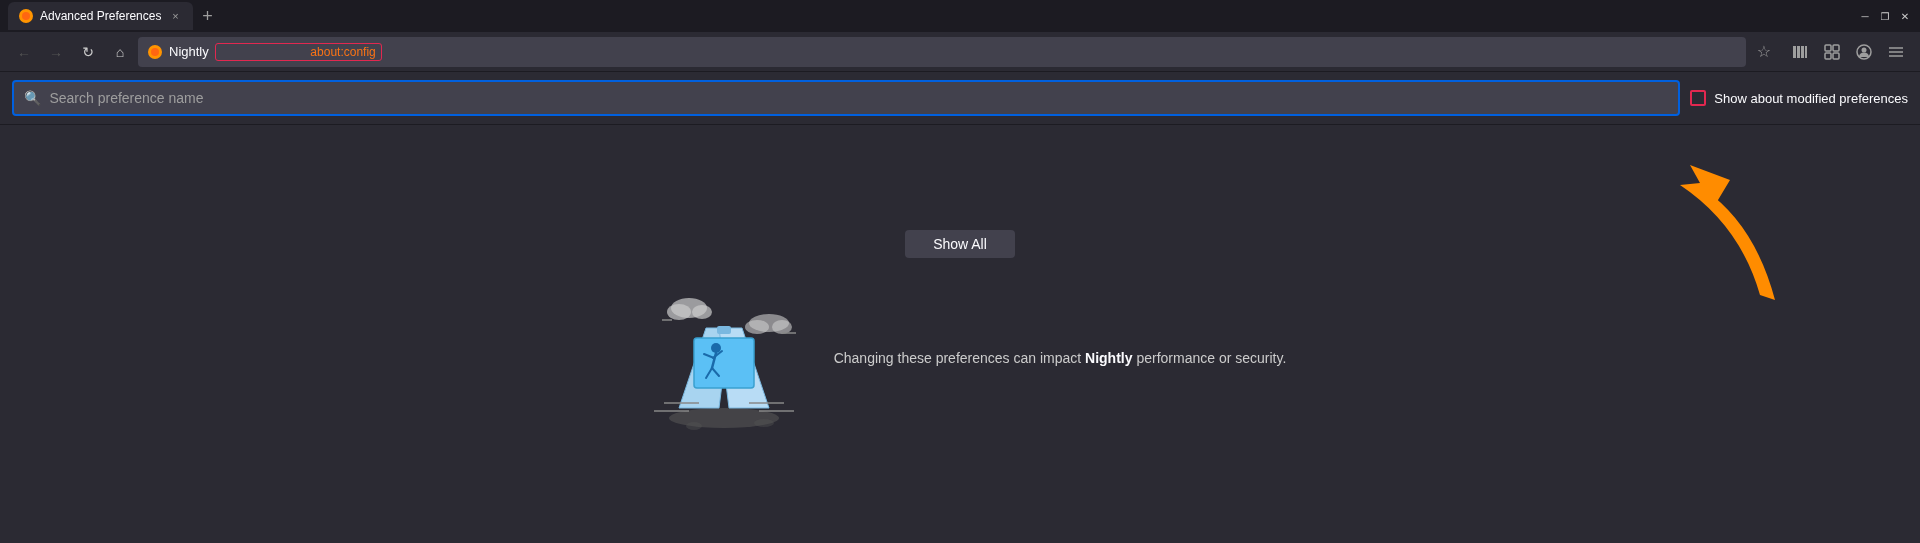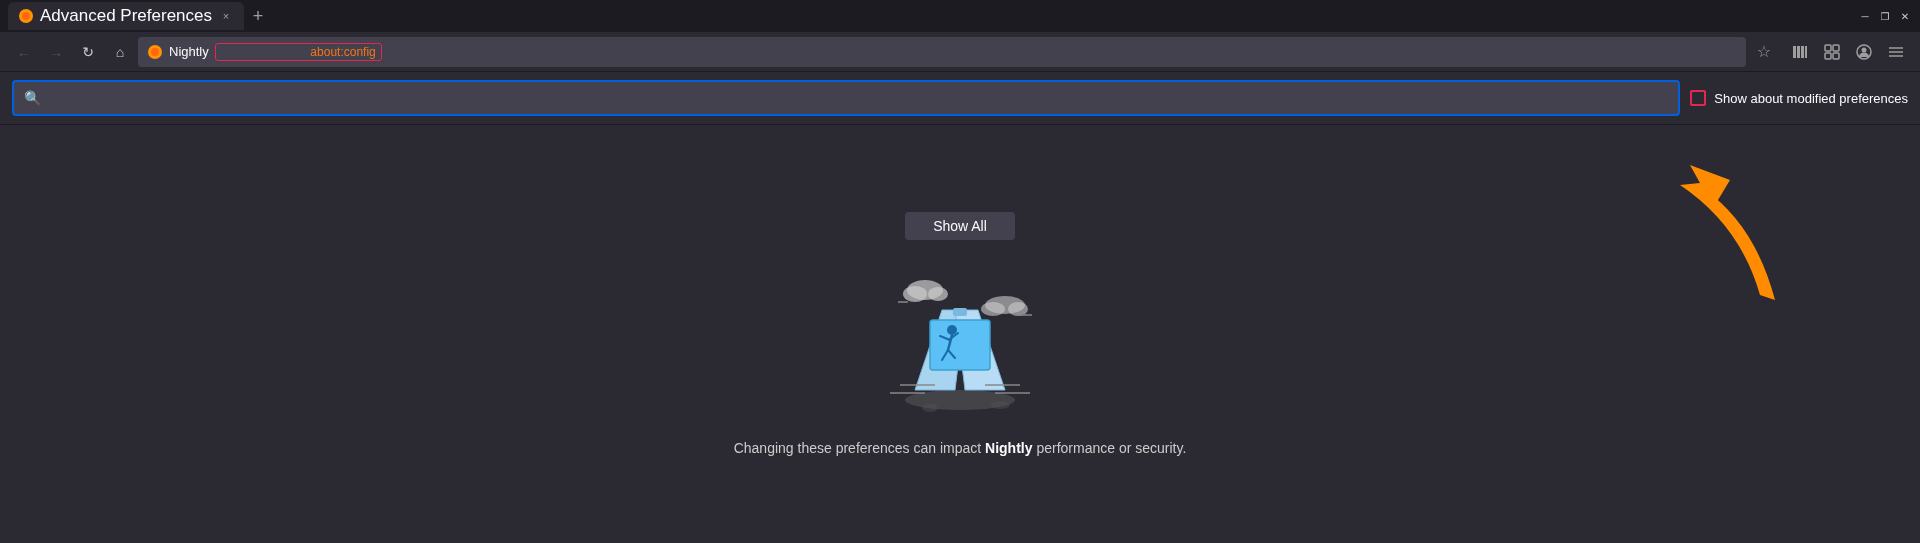--- a/index.html
+++ b/index.html
@@ -33,21 +33,21 @@
       height: 28px;
       background: #2b2a33;
       border-radius: 6px 6px 0 0;
       padding: 0 10px;
       font-size: 12px;
       color: #fbfbfe;
       gap: 6px;
       min-width: 160px;
     }
     .tab-title {
-      font-size: 17px;
+      font-size: 12px;
       white-space: nowrap;
       overflow: hidden;
       text-overflow: ellipsis;
     }
     .tab-close {
       width: 16px;
       height: 16px;
       border-radius: 50%;
       display: flex;
       align-items: center;
@@ -262,21 +262,21 @@
       font-size: 14px;
       padding: 6px 28px;
       border-radius: 4px;
       cursor: pointer;
       margin-bottom: 20px;
     }
 
     
     .illustration {
       display: flex;
-      flex-direction: column;
+      flex-direction: row;
       align-items: center;
       gap: 20px;
       margin-top: 0;
     }
 
     .caution-svg {
       width: 180px;
       height: 160px;
     }
 
@@ -383,20 +383,21 @@
       </svg>
     </div>
   </div>
 </div>
 
 <div class="content-area">
 
   <div class="search-bar-wrapper">
     <div class="search-bar-container">
       <span class="search-icon">🔍</span>
+      <input type="text" class="search-input" placeholder="Search preference name" style="">
     </div>
     <label class="show-modified-label">
       <input type="checkbox" class="modified-checkbox" style="">
       <span>Show about modified preferences</span>
     </label>
   </div>
 
   <div class="main-content">
 
     <button class="show-all-btn">Show All</button>

